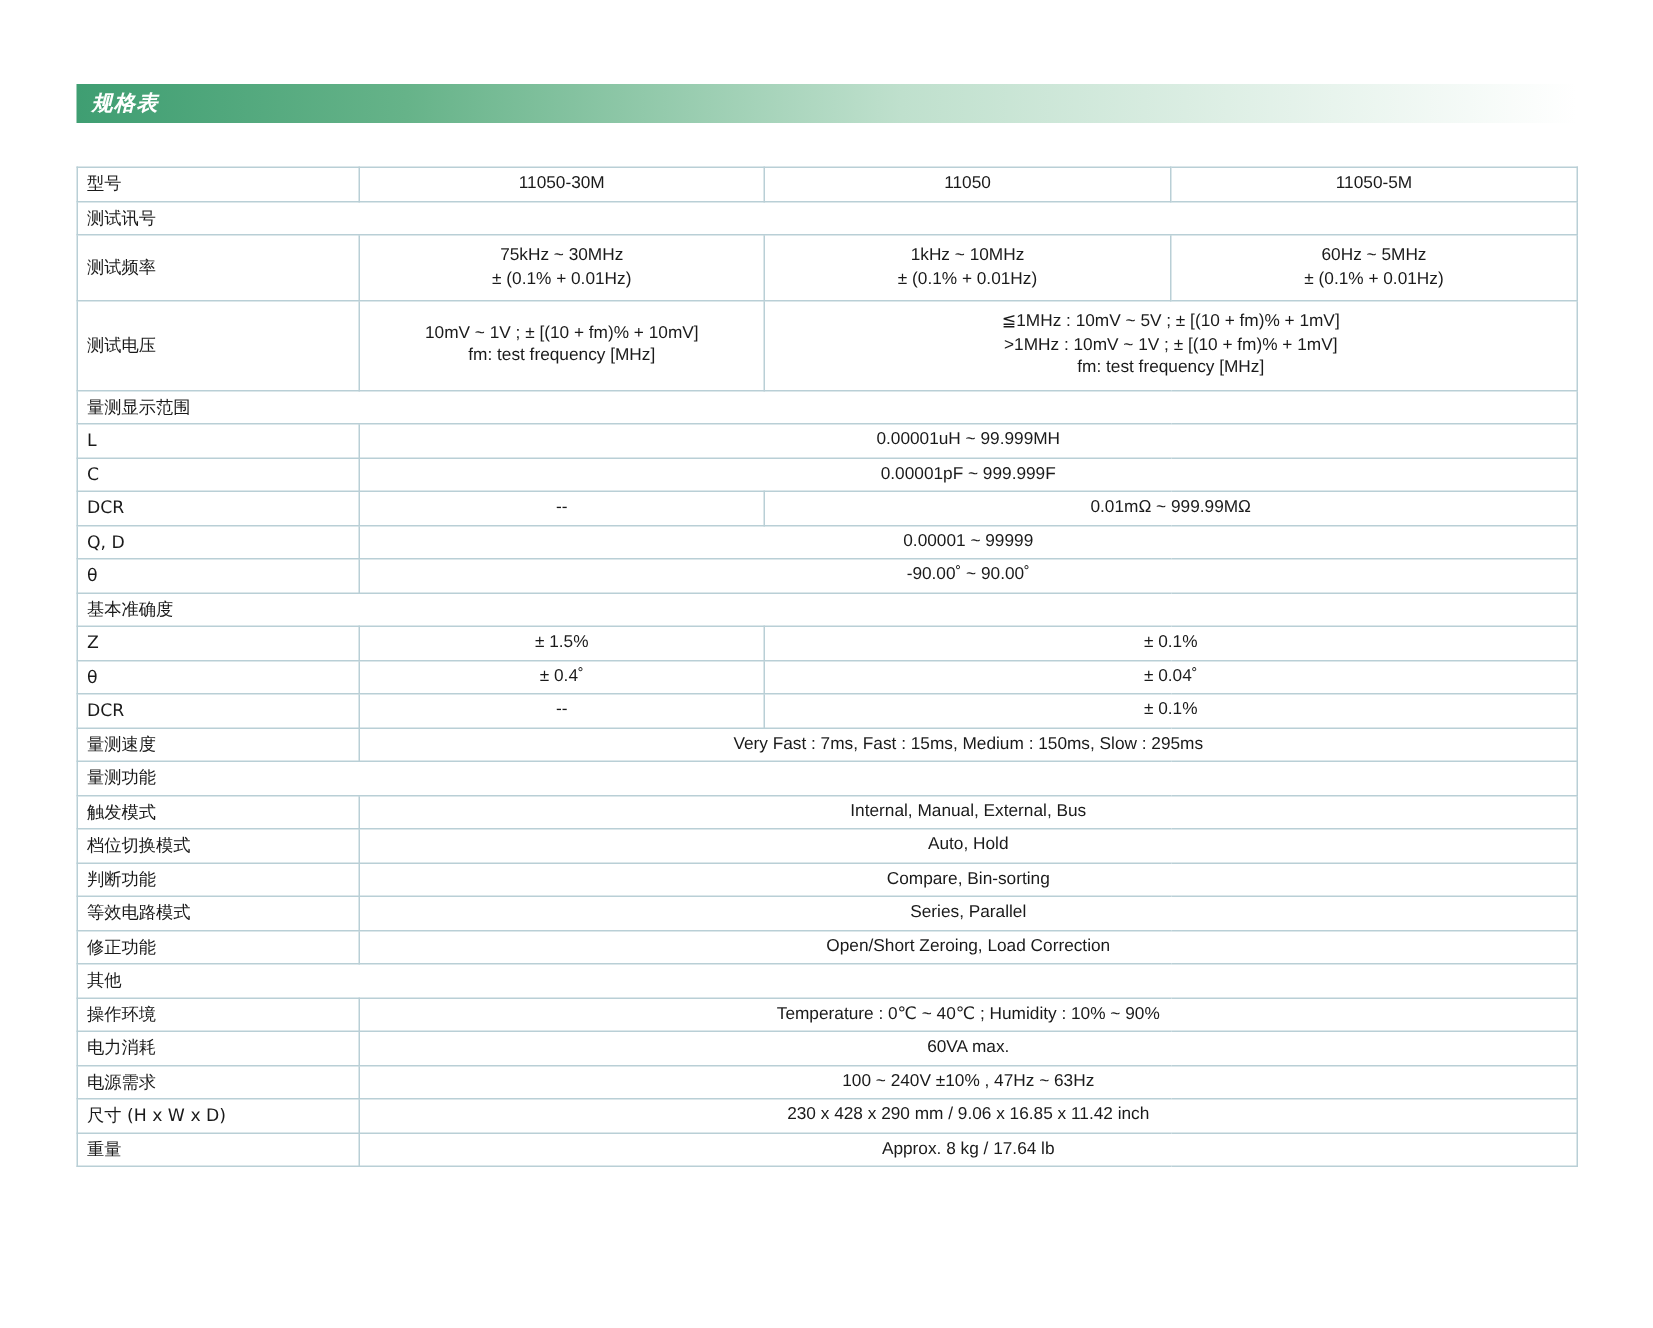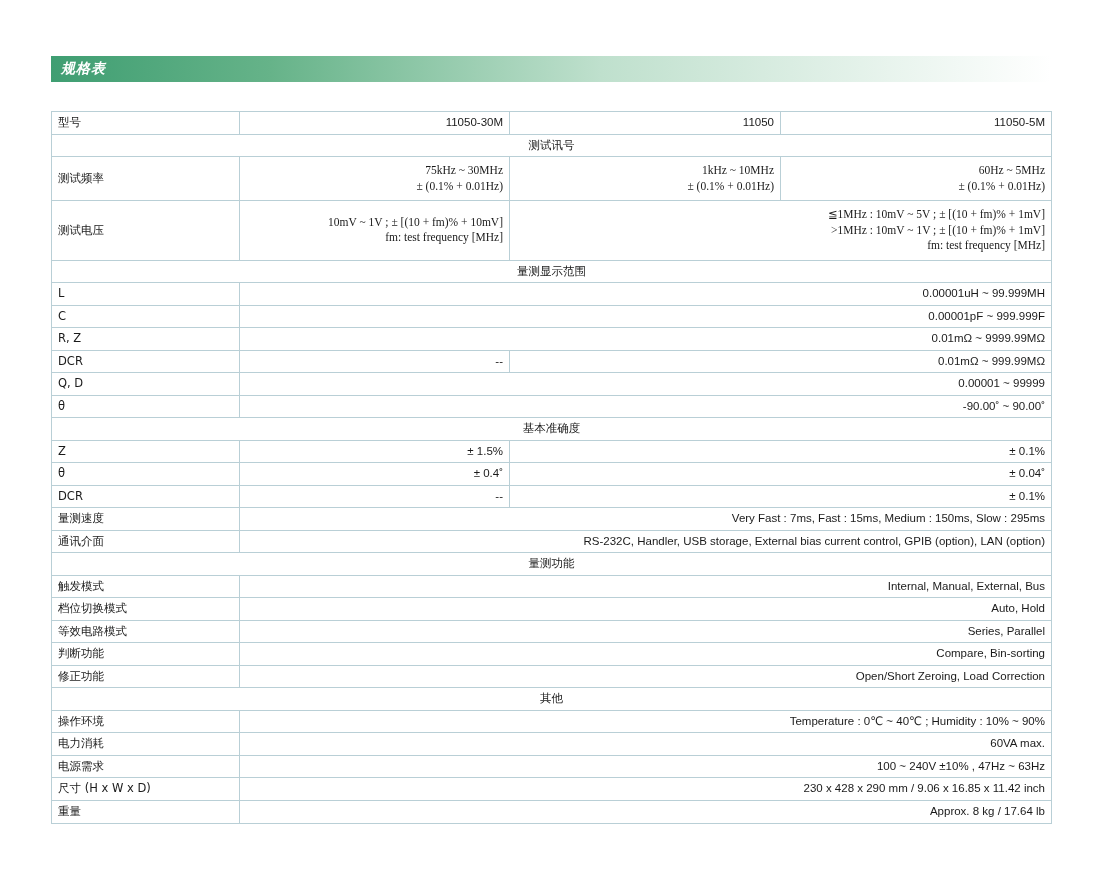--- a/index.html
+++ b/index.html
@@ -57,37 +57,36 @@
     background: #ffffff;
   }
   td.label {
     background: #eef5f7;
     width: 188px;
     text-align: left;
     padding-left: 8px;
   }
   td.section {
     background: #e4eef1;
+    text-align: left;
+    padding-left: 8px;
+  }
+  td.val {
     text-align: center;
-    padding-left: 8px;
-  }
-  td.val {
-    text-align: right;
     background: #ffffff;
   }
   td.val.tall {
     padding-top: 6px;
     padding-bottom: 6px;
   }
   .cjk {
     font-family: "DejaVu Sans", "Liberation Sans", sans-serif;
   }
   .line {
     display: block;
-    font-family: Liberation Serif, serif;
   }
 </style>
 </head>
 <body>
 
 <div class="page">
 
   <div class="header-bar">
     <span class="header-title cjk">规格表</span>
   </div>
@@ -141,24 +140,20 @@
         </tr>
         <tr>
           <td class="label cjk">L</td>
           <td class="val" colspan="3">0.00001uH ~ 99.999MH</td>
         </tr>
         <tr>
           <td class="label cjk">C</td>
           <td class="val" colspan="3">0.00001pF ~ 999.999F</td>
         </tr>
         <tr>
-          <td class="label cjk">R, Z</td>
-          <td class="val" colspan="3">0.01mΩ ~ 9999.99MΩ</td>
-        </tr>
-        <tr>
           <td class="label cjk">DCR</td>
           <td class="val" colspan="1">--</td>
           <td class="val" colspan="2">0.01mΩ ~ 999.99MΩ</td>
         </tr>
         <tr>
           <td class="label cjk">Q, D</td>
           <td class="val" colspan="3">0.00001 ~ 99999</td>
         </tr>
         <tr>
           <td class="label cjk">θ</td>
@@ -180,43 +175,39 @@
         <tr>
           <td class="label cjk">DCR</td>
           <td class="val" colspan="1">--</td>
           <td class="val" colspan="2">± 0.1%</td>
         </tr>
         <tr>
           <td class="label cjk">量测速度</td>
           <td class="val" colspan="3">Very Fast : 7ms, Fast : 15ms, Medium : 150ms, Slow : 295ms</td>
         </tr>
         <tr>
-          <td class="label cjk">通讯介面</td>
-          <td class="val" colspan="3">RS-232C, Handler, USB storage, External bias current control, GPIB (option), LAN (option)</td>
-        </tr>
-        <tr>
           <td class="section cjk" colspan="4">量测功能</td>
         </tr>
         <tr>
           <td class="label cjk">触发模式</td>
           <td class="val" colspan="3">Internal, Manual, External, Bus</td>
         </tr>
         <tr>
           <td class="label cjk">档位切换模式</td>
           <td class="val" colspan="3">Auto, Hold</td>
         </tr>
         <tr>
+          <td class="label cjk">判断功能</td>
+          <td class="val" colspan="3">Compare,  Bin-sorting</td>
+        </tr>
+        <tr>
           <td class="label cjk">等效电路模式</td>
           <td class="val" colspan="3">Series, Parallel</td>
         </tr>
         <tr>
-          <td class="label cjk">判断功能</td>
-          <td class="val" colspan="3">Compare,  Bin-sorting</td>
-        </tr>
-        <tr>
           <td class="label cjk">修正功能</td>
           <td class="val" colspan="3">Open/Short Zeroing, Load Correction</td>
         </tr>
         <tr>
           <td class="section cjk" colspan="4">其他</td>
         </tr>
         <tr>
           <td class="label cjk">操作环境</td>
           <td class="val" colspan="3">Temperature : 0℃ ~ 40℃ ; Humidity : 10% ~ 90%</td>
         </tr>

